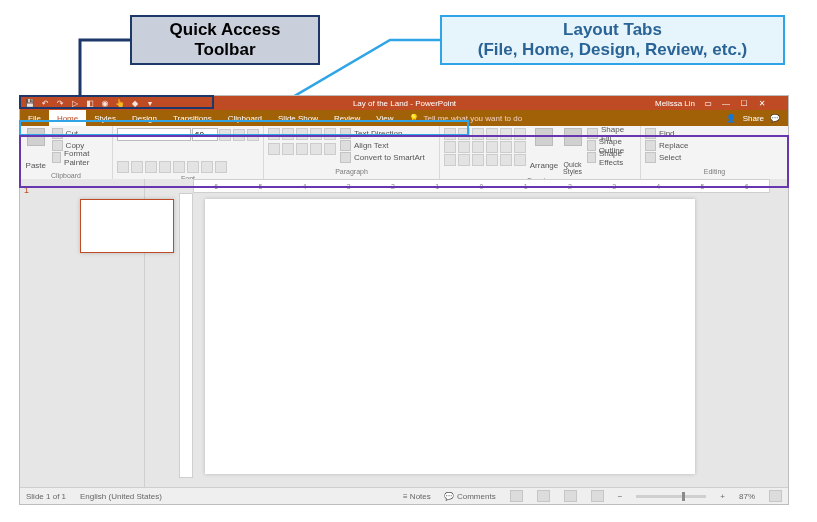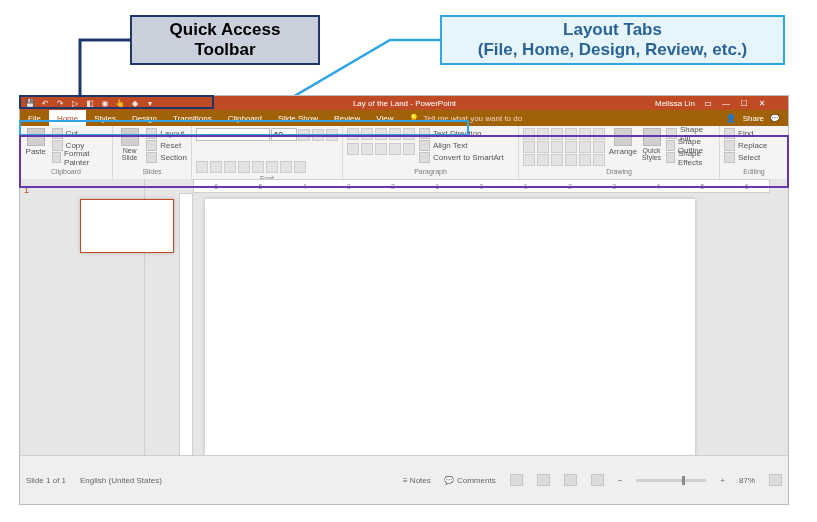--- a/index.html
+++ b/index.html
@@ -30,42 +30,42 @@
   .tabstrip{height:16px;background:#a16207;display:flex;align-items:stretch;font-size:8px;color:#fff}
   .tab{padding:0 8px;display:flex;align-items:center;cursor:pointer}
   .tab.active{background:#fff;color:#bf4b25}
   .tellme{flex:1;display:flex;align-items:center;padding-left:8px;color:#f0cfc0;gap:4px}
   .share{display:flex;align-items:center;gap:6px;padding:0 8px}
 
   .ribbon{height:53px;background:#f4f4f4;display:flex;border-bottom:1px solid #c9c9c9;font-size:8px;color:#555}
   .rgroup{border-right:1px solid #d9d9d9;display:flex;flex-direction:column}
   .rgroup .body{flex:1;display:flex;align-items:flex-start;padding:2px 4px;gap:4px}
   .rgroup .lbl{height:11px;text-align:center;color:#7a7a7a;font-size:7px}
-  .bigbtn{display:flex;flex-direction:column;align-items:center;justify-content:center;width:28px;gap:1px}
+  .bigbtn{display:flex;flex-direction:column;align-items:center;justify-content:center;width:28px;gap:15px}
   .bigbtn .ic{width:16px;height:16px;background:#d0d0d0;border:1px solid #bbb}
   .mini{display:flex;align-items:center;gap:3px;height:11px}
   .mini .ic{width:9px;height:9px;background:#ddd;border:1px solid #c4c4c4}
   .stack{display:flex;flex-direction:column;gap:1px}
   .fontbox{display:flex;align-items:center;gap:1px}
   .fontbox input{height:11px;border:1px solid #bbb;font-size:8px;padding:0 2px;background:#fff}
   .icrow{display:flex;gap:2px}
   .icrow .ic{width:10px;height:10px;background:#e3e3e3;border:1px solid #ccc}
 
   
   .docarea{position:absolute;left:0;top:83px;right:0;bottom:16px;background:#e6e6e6;display:flex}
   .thumbs{width:120px;border-right:1px solid #cfcfcf;padding:6px 0 0 4px}
   .thumb{display:flex;gap:4px}
   .thumb .num{font-size:9px;color:#bf4b25}
   .thumb .slide{width:92px;height:52px;background:#fff;border:1px solid #bf4b25}
   .editor{flex:1;position:relative}
   .rulerH{position:absolute;left:48px;right:18px;top:0;height:12px;background:#fff;border:1px solid #cfcfcf;font-size:7px;color:#888;display:flex;align-items:center;justify-content:space-around}
   .rulerV{position:absolute;left:34px;top:14px;bottom:10px;width:12px;background:#fff;border:1px solid #cfcfcf}
   .slide{position:absolute;left:60px;top:20px;width:490px;height:275px;background:#fff;box-shadow:0 0 4px rgba(0,0,0,.2)}
 
-  .statusbar{position:absolute;left:0;right:0;bottom:0;height:16px;background:#efefef;border-top:1px solid #cfcfcf;display:flex;align-items:center;font-size:8px;color:#666;padding:16px 6px;gap:14px}
+  .statusbar{position:absolute;left:0;right:0;bottom:0;height:16px;background:#efefef;border-top:1px solid #cfcfcf;display:flex;align-items:center;font-size:8px;color:#666;padding:0 6px;gap:14px}
   .statusbar .spacer{flex:1}
   .sb-ic{width:11px;height:10px;background:#dcdcdc;border:1px solid #c6c6c6}
   .zoom-track{width:70px;height:3px;background:#cfcfcf;position:relative}
   .zoom-track::after{content:"";position:absolute;left:46px;top:-3px;width:3px;height:9px;background:#8a8a8a}
 
   svg.leader{position:absolute;left:0;top:0;pointer-events:none}
 </style>
 </head>
 <body>
 
@@ -175,43 +175,20 @@
               </div>
             <div class="mini">
                 <div class="ic"></div>
                 <span>Format Painter</span>
               </div>
           </div>
         </div>
         <div class="lbl">Clipboard</div>
       </div>
 
-      <div class="rgroup" style="width:78px">
-        <div class="body">
-          <div class="bigbtn">
-            <div class="ic"></div>
-            <span style="font-size:7px;text-align:center">New Slide</span>
-          </div>
-          <div class="stack">
-            <div class="mini">
-                <div class="ic"></div>
-                <span>Layout</span>
-              </div>
-            <div class="mini">
-                <div class="ic"></div>
-                <span>Reset</span>
-              </div>
-            <div class="mini">
-                <div class="ic"></div>
-                <span>Section</span>
-              </div>
-          </div>
-        </div>
-        <div class="lbl">Slides</div>
-      </div>
 
       <div class="rgroup" style="width:150px">
         <div class="body">
           <div class="stack" style="gap:20px">
             <div class="fontbox">
               <input style="width: 68px;">
               <input style="width: 20px;" value="60">
               <div class="icrow">
                 <div class="ic"></div>
                 <div class="ic"></div>

